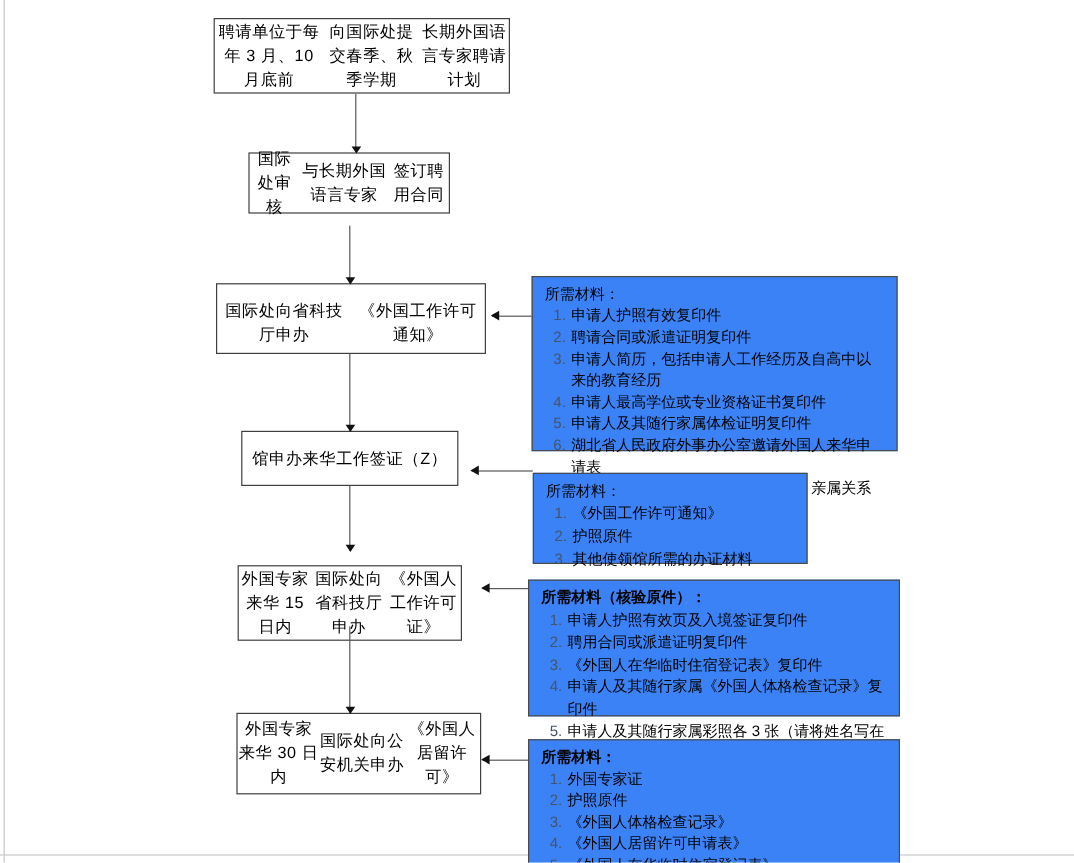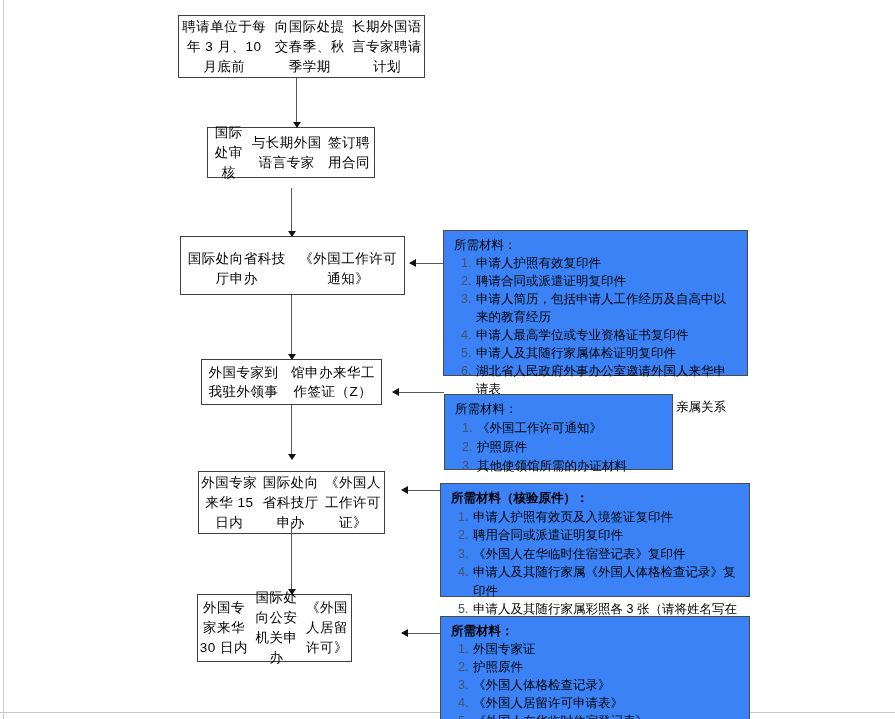--- a/index.html
+++ b/index.html
@@ -45,21 +45,21 @@
     font-size:13.5px;
     line-height:20px;
     letter-spacing:0.5px;
   }
   .flow-node.top-align{justify-content:flex-start;padding-top:6px;}
   .node-1{left:178px;top:15px;width:247px;height:63px;}
   .node-2{left:207px;top:127px;width:168px;height:51px;}
   .node-3{left:180px;top:236px;width:225px;height:59px;}
   .node-4{left:201px;top:359px;width:181px;height:46px;line-height:19px;}
   .node-5{left:198px;top:459px;width:187px;height:63px;margin-top:12px;}
-  .node-6{left:197px;top:594px;width:155px;height:68px;}
+  .node-6{left:197px;top:594px;width:204px;height:68px;}
   .side-box{
     position:absolute;
     border:1px solid var(--side-border);
     background:#3b82f6;
     padding:5px 10px 4px 10px;
     font-size:12.5px;
     line-height:18px;
     margin-top:40px;
   }
   .side-1{left:443px;top:190px;width:305px;height:146px;}
@@ -133,21 +133,20 @@
     <div>与长期外国语言专家</div>
     <div>签订聘用合同</div>
   </div>
 
   <div class="flow-node node-3 top-align">
     <div>国际处向省科技厅申办</div>
     <div>《外国工作许可通知》</div>
   </div>
 
   <div class="flow-node node-4">
-    <div>外国专家到我驻外领事</div>
     <div>馆申办来华工作签证（Z）</div>
   </div>
 
   <div class="flow-node node-5">
     <div>外国专家来华 15 日内</div>
     <div>国际处向省科技厅申办</div>
     <div>《外国人工作许可证》</div>
   </div>
 
   <div class="flow-node node-6">

